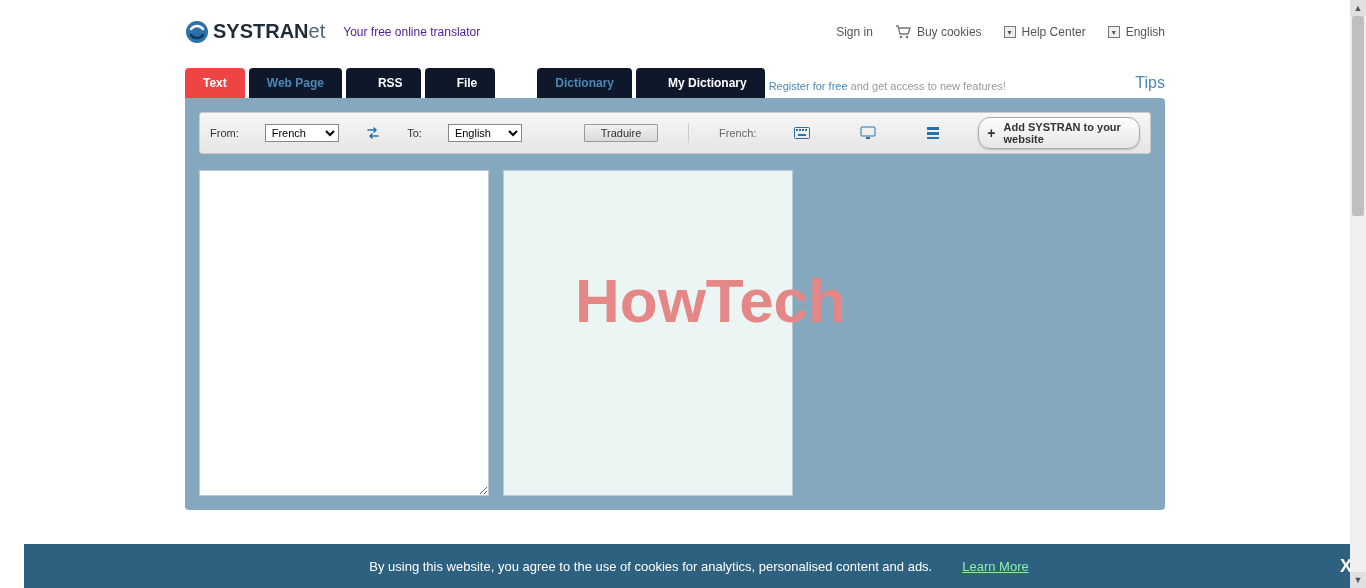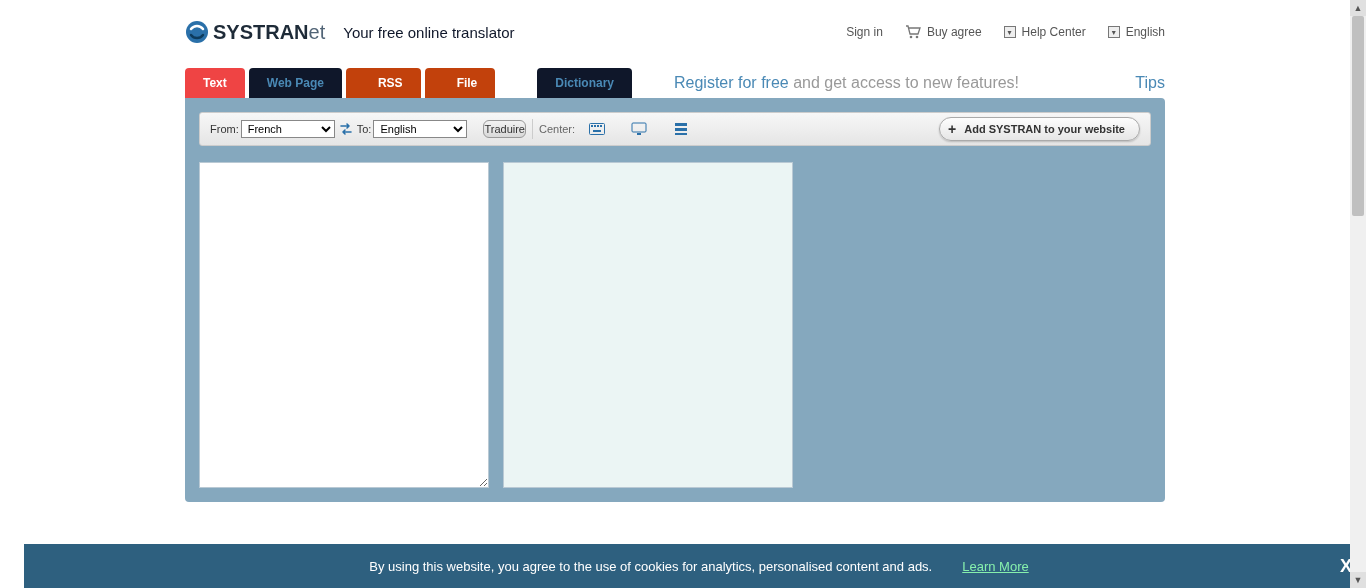--- a/index.html
+++ b/index.html
@@ -9,50 +9,50 @@
   .scroll-area { width: 1350px; height: 588px; overflow: hidden; position: relative; }
   .scrollbar { position: absolute; right: 0; top: 0; width: 16px; height: 588px; background: #f0f0f0; }
   .scrollbar .up, .scrollbar .down { position: absolute; left: 0; width: 16px; height: 16px; background: #e0e0e0; display:flex; align-items:center; justify-content:center; font-size:9px; color:#555;}
   .scrollbar .up { top: 0; }
   .scrollbar .down { bottom: 0; }
   .scrollbar .thumb { position: absolute; left: 2px; top: 16px; width: 12px; height: 200px; background: #c0c0c0; border-radius: 2px; }
 
   .content { width: 980px; margin: 0 auto; }
 
   .header-row { display: flex; align-items: center; padding-top: 20px; padding-bottom: 24px; }
-  .logo { display: flex; align-items: center; font-weight: bold; color: #2a3a4a; }
+  .logo { display: flex; align-items: flex-start; font-weight: bold; color: #2a3a4a; }
   .logo svg { margin-right: 4px; }
   .logo .brand { font-size: 20px; letter-spacing: 0px; }
   .logo .brand .dark { color: #1e2b38; font-weight: 900; }
   .logo .brand .light { color: #516476; font-weight: 500; }
-  .tagline { color: #0f172a; font-size: 15px; margin-left: 18px; }
+  .tagline { color: #4c1d95; font-size: 12px; margin-left: 18px; }
 
   .header-right { margin-left: auto; display: flex; align-items: center; gap: 22px; }
   .hr-item { display: flex; align-items: center; gap: 6px; color: #555; font-size: 12px; cursor: pointer; }
   .hr-item svg, .hr-item .mini-icon { flex-shrink: 0; }
 
   .mini-icon { width: 12px; height: 12px; border: 1px solid #777; display:inline-flex; align-items:center; justify-content:center; font-size: 8px; color:#555; background:#eee; }
 
   .tabs-row { display: flex; align-items: flex-end; position: relative; }
   .tab { padding: 8px 18px; font-size: 12px; border-radius: 4px 4px 0 0; margin-right: 4px; cursor: pointer; }
   .tab.active { background: #ef4444; color: #fff; font-weight: bold; }
   .tab.blue { background: #0f172a; color: #4a89b5; font-weight: bold; }
-  .tab.grey { background: #c2410c; color: #fff; font-weight: bold; padding-left: 32px; }
+  .tab.grey { background: #0f172a; color: #fff; font-weight: bold; padding-left: 32px; }
   .tab-gap { width: 38px; }
-  .register-text { margin-left: 38px; font-size: 16px; color: #999; margin-bottom: 6px; }
+  .register-text { font-size: 11px; color: #999; margin-bottom: 6px; }
   .register-text a { color: #4a89b5; text-decoration: none; }
   .tips { margin-left: auto; color: #4a89b5; font-size: 16px; margin-bottom: 6px; cursor:pointer;}
 
   .main-panel { background: #85a8be; border-radius: 0 4px 4px 4px; padding: 14px; min-height: 400px; }
 
-  .toolbar { background: linear-gradient(#f7f7f7,#e5e5e5); border: 1px solid #ccc; border-radius: 3px; padding: 4px 10px; display: flex; align-items: center; gap: 2px; font-size: 11px; color: #333; }
+  .toolbar { background: linear-gradient(#f7f7f7,#e5e5e5); border: 1px solid #ccc; border-radius: 3px; padding: 4px 10px; display: flex; align-items: center; gap: 26px; font-size: 11px; color: #333; }
   .toolbar label { color: #333; }
   .toolbar select { font-size: 11px; width: 94px; border: 1px solid #888; background:#fff; height: 18px; padding: 0 2px;}
   .swap { width: 18px; height: 18px; display: inline-flex; align-items:center; justify-content:center; }
-  .btn-translate { background: linear-gradient(#f2f2f2,#d9d9d9); border: 1px solid #999; border-radius: 6px; padding: 2px 0; font-size: 11px; cursor:pointer; color:#333; }
+  .btn-translate { background: linear-gradient(#f2f2f2,#d9d9d9); border: 1px solid #999; border-radius: 1px; padding: 2px 16px; font-size: 11px; cursor:pointer; color:#333; }
   .vsep { width: 1px; height: 20px; background: #ccc; margin: 0 4px; }
   .options-label { color: #666; }
   .opt-icon { width: 16px; height: 14px; display:inline-flex; align-items:center; justify-content:center; margin: 0 12px; cursor:pointer; }
   .add-systran { margin-left: auto; background: linear-gradient(#fdfdfd,#e6e6e6); border: 1px solid #aaa; border-radius: 12px; padding: 3px 14px 3px 8px; font-size: 11px; font-weight:bold; color:#333; display:flex; align-items:center; gap:8px; cursor:pointer; box-shadow: 0 1px 2px rgba(0,0,0,.2);}
   .plus { font-weight: bold; font-size: 14px; color:#333; }
 
   .panes { display: flex; gap: 14px; margin-top: 16px; }
   .pane { height: 326px; border: 1px solid #b9c9d4; }
   .pane.src { width: 290px; background: #fff; }
   .pane.tgt { width: 290px; background: #ebf5f4; }
@@ -84,40 +84,41 @@
         <span class="tagline">Your free online translator</span>
 
         <div class="header-right">
           <span class="hr-item">Sign in</span>
           <span class="hr-item">
             <svg width="16" height="14" viewBox="0 0 16 14">
               <path d="M1 1 H3 L5 9 H13 L15 3 H4" stroke="#777" stroke-width="1.3" fill="none"></path>
               <circle cx="6" cy="12" r="1.3" fill="#777"></circle>
                 <circle cx="12" cy="12" r="1.3" fill="#777"></circle>
             </svg>
-            <span>Buy agree</span>
+            <span>Buy cookies</span>
           </span>
           <span class="hr-item">
             <span class="mini-icon">▾</span>
             <span>Help Center</span>
           </span>
           <span class="hr-item">
             <span class="mini-icon">▾</span>
             <span>English</span>
           </span>
         </div>
       </div>
 
       <div class="tabs-row">
         <div class="tab active">Text</div>
         <div class="tab blue">Web Page</div>
         <div class="tab grey">RSS</div>
         <div class="tab grey">File</div>
         <div class="tab-gap"></div>
         <div class="tab blue">Dictionary</div>
+        <div class="tab grey">My Dictionary</div>
         <span class="register-text">
           <a>Register for free</a><span> and get access to new features!</span>
         </span>
         <span class="tips">Tips</span>
       </div>
 
       <div class="main-panel">
         <div class="toolbar">
           <label>From:</label>
           <select>
@@ -129,21 +130,21 @@
               <path d="M13 11 H5 M5 11 L7 9 M5 11 L7 13" stroke="#2a70a9" stroke-width="1.6" fill="none" stroke-linecap="round"></path>
             </svg>
           </span>
           <label>To:</label>
           <select>
             <option>English</option>
           </select>
           <span style="width:12px"></span>
           <button class="btn-translate">Traduire</button>
           <span class="vsep"></span>
-          <span class="options-label">Center:</span>
+          <span class="options-label">French:</span>
           <span class="opt-icon">
             <svg width="16" height="12" viewBox="0 0 16 12">
                 <rect x="0.5" y="0.5" width="15" height="11" rx="1" stroke="#2a70a9" fill="none"></rect>
                 <rect x="2" y="2" width="2" height="2" fill="#2a70a9"></rect>
                 <rect x="5" y="2" width="2" height="2" fill="#2a70a9"></rect>
                 <rect x="8" y="2" width="2" height="2" fill="#2a70a9"></rect>
                 <rect x="11" y="2" width="2" height="2" fill="#2a70a9"></rect>
                 <rect x="4" y="7" width="8" height="2" fill="#2a70a9"></rect>
               </svg>
           </span>
@@ -167,20 +168,21 @@
         </div>
 
         <div class="panes">
           <textarea class="pane src" style=""></textarea>
           <div class="pane tgt"></div>
         </div>
       </div>
 
     </div>
 
+    <div class="watermark">HowTech</div>
 
     <div class="cookie-bar">
       <span>By using this website, you agree to the use of cookies for analytics, personalised content and ads.</span>
       <span class="learn">Learn More</span>
       <span class="close-x">X</span>
     </div>
   </div>
 
   <div class="scrollbar">
     <div class="up">▲</div>

